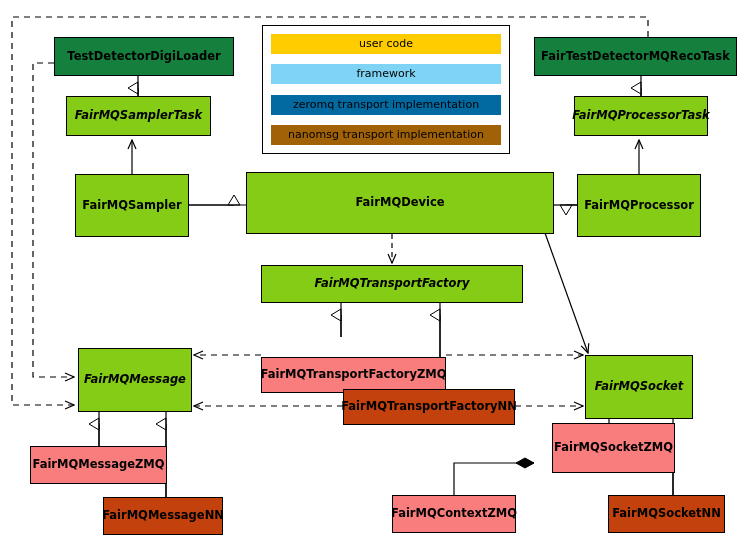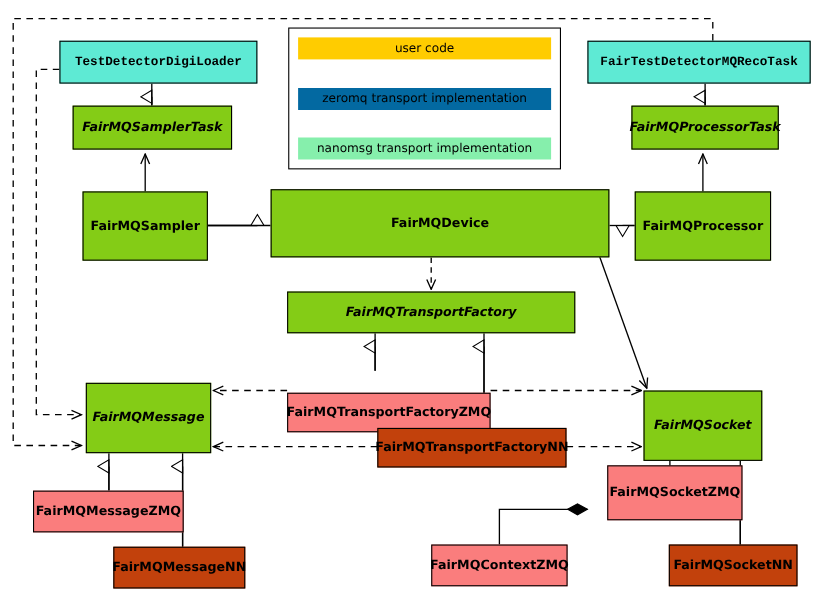--- a/index.html
+++ b/index.html
@@ -33,21 +33,21 @@
     justify-content: center;
     text-align: center;
     font-size: 11.5px;
     line-height: 1.15;
     color: #000000;
     z-index: 3;
     padding: 0 4px;
   }
   .node.bold   { font-weight: bold; }
   .node.italic { font-style: italic; font-weight: bold; }
-  .fill-user      { background: #5eead4; font-family: Liberation Mono, monospace; }
+  .fill-user      { background: #15803d; }
   .fill-framework { background: #84cc16; }
   .fill-zeromq    { background: #FA7D7D; }
   .fill-nanomsg   { background: #c2410c; }
 
   #legend-box {
     position: absolute;
     left: 262px;
     top: 25px;
     width: 248px;
     height: 129px;
@@ -140,22 +140,23 @@
 
       <line x1="673" y1="495" x2="673" y2="431" marker-end="url(#tri-up)"></line>
       <line x1="673" y1="495" x2="673" y2="419"></line>
 
       <path d="M 454 495 L 454 463 L 534 463" marker-end="url(#diamond-filled)"></path>
     </g>
   </svg>
 
   <div id="legend-box">
     <div class="legend-row" style="background:#FFCC00">user code</div>
+    <div class="legend-row" style="background:#7FD4F5">framework</div>
     <div class="legend-row" style="background:#0369a1">zeromq transport implementation</div>
-    <div class="legend-row" style="background:#86efac">nanomsg transport implementation</div>
+    <div class="legend-row" style="background:#a16207">nanomsg transport implementation</div>
   </div>
 
   <div class="node fill-user bold" style="left:54px;top:37px;width:180px;height:39px;">TestDetectorDigiLoader</div>
   <div class="node fill-framework italic" style="left:66px;top:96px;width:145px;height:40px;">FairMQSamplerTask</div>
   <div class="node fill-framework bold" style="left:75px;top:174px;width:114px;height:63px;">FairMQSampler</div>
   <div class="node fill-framework bold" style="left:246px;top:172px;width:308px;height:62px;">FairMQDevice</div>
   <div class="node fill-user bold" style="left:534px;top:37px;width:203px;height:39px;">FairTestDetectorMQRecoTask</div>
   <div class="node fill-framework italic" style="left:574px;top:96px;width:134px;height:40px;">FairMQProcessorTask</div>
   <div class="node fill-framework bold" style="left:577px;top:174px;width:124px;height:63px;">FairMQProcessor</div>
   <div class="node fill-framework italic" style="left:261px;top:265px;width:262px;height:38px;">FairMQTransportFactory</div>

